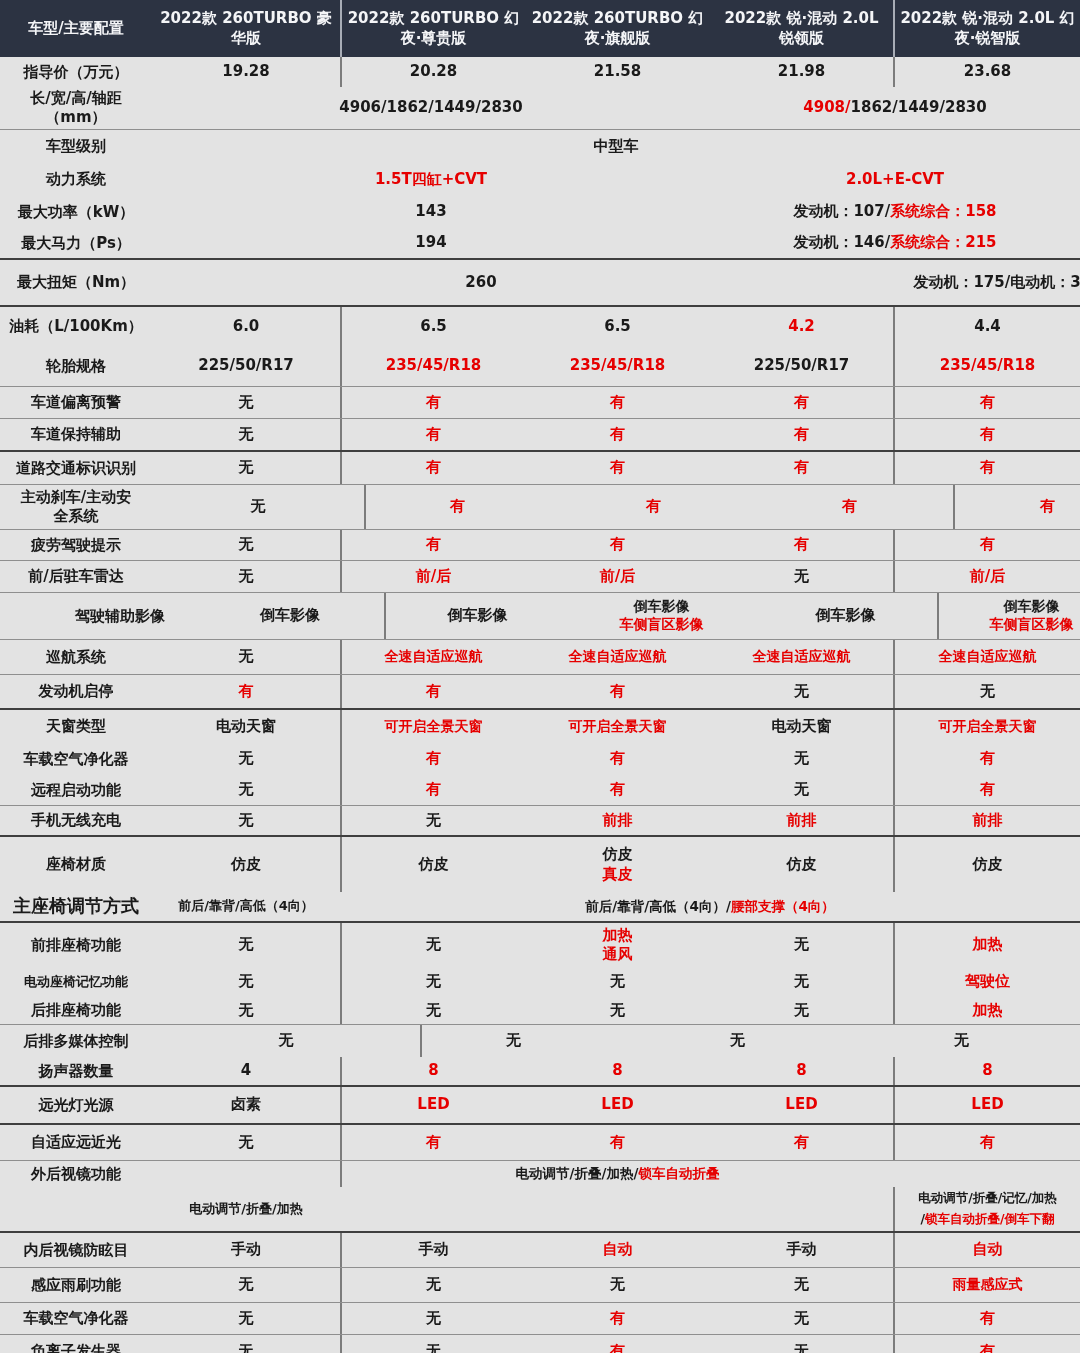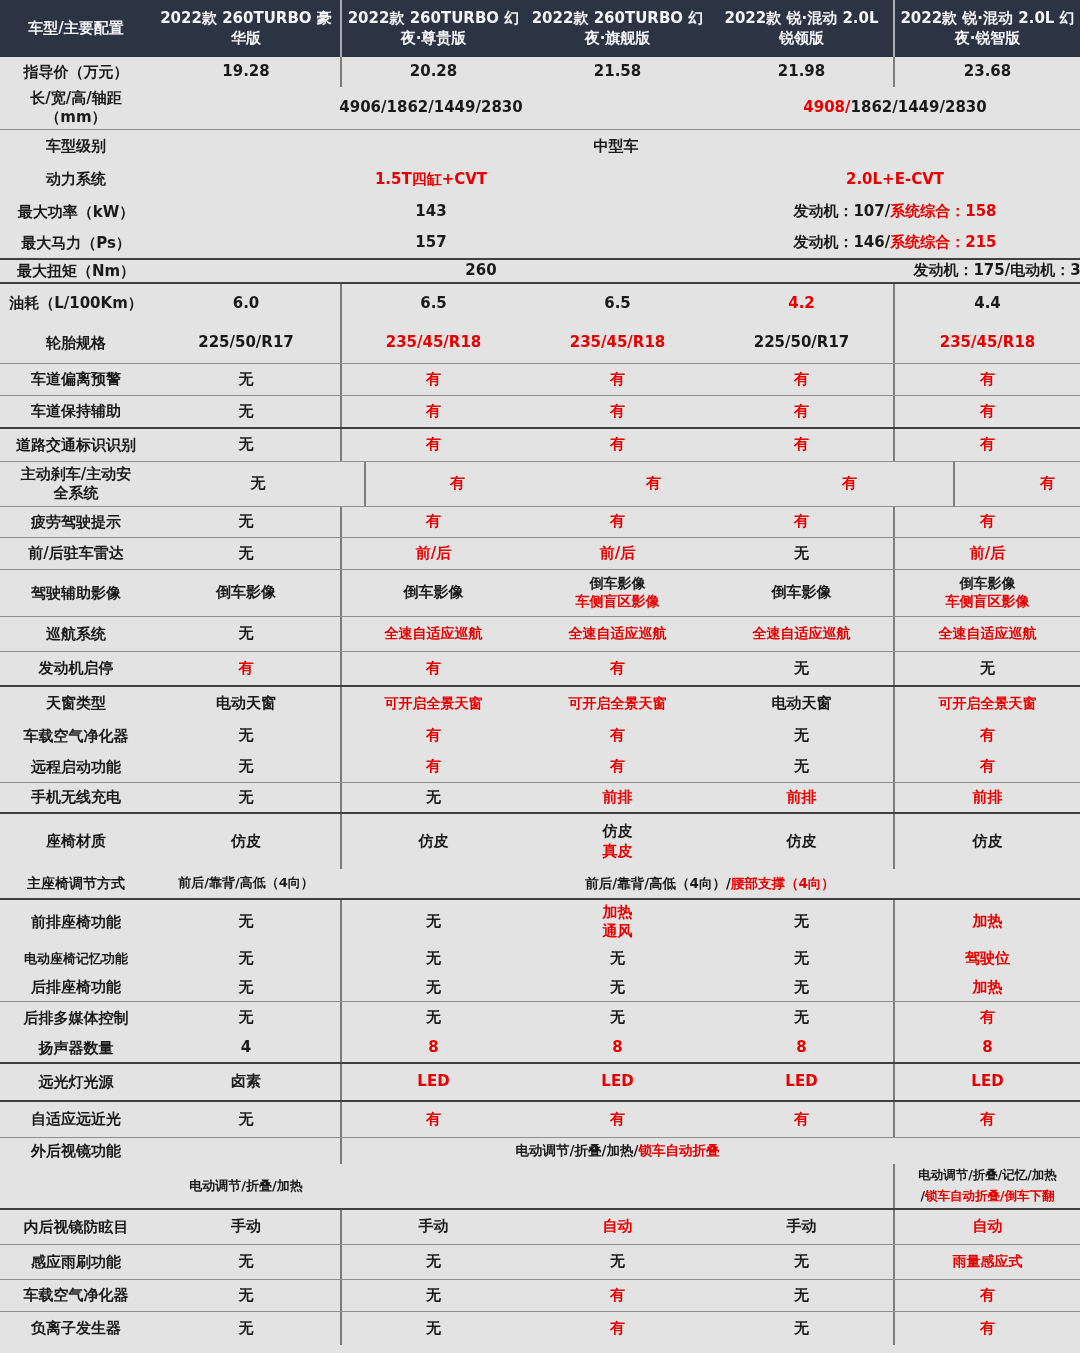--- a/index.html
+++ b/index.html
@@ -96,27 +96,27 @@
         <div class="cell" style="grid-column: 2 / span 3;">
           <div class="ln"><span class="b">143</span></div>
         </div>
         <div class="cell" style="grid-column: 5 / span 2;">
           <div class="ln"><span class="b">发动机：107/</span><span class="r">系统综合：158</span></div>
         </div>
       </div>
       <div class="row grid6 sep-dark" style="height: 32px;">
         <div class="cell label">最大马力（Ps）</div>
         <div class="cell" style="grid-column: 2 / span 3;">
-          <div class="ln"><span class="b">157</span></div>
+          <div class="ln"><span class="b">194</span></div>
         </div>
         <div class="cell" style="grid-column: 5 / span 2;">
           <div class="ln"><span class="b">发动机：146/</span><span class="r">系统综合：215</span></div>
         </div>
       </div>
-      <div class="row grid6 sep-dark" style="height: 24px; gap: 25px;">
+      <div class="row grid6 sep-dark" style="height: 47px; gap: 25px;">
         <div class="cell label">最大扭矩（Nm）</div>
         <div class="cell" style="grid-column: 2 / span 3;">
           <div class="ln"><span class="b">260</span></div>
         </div>
         <div class="cell" style="grid-column: 5 / span 2;">
           <div class="ln"><span class="b">发动机：175/电动机：315</span></div>
         </div>
       </div>
       <div class="row grid6 sep-none" style="height: 39px;">
         <div class="cell label">油耗（L/100Km）</div>
@@ -256,21 +256,21 @@
         <div class="cell" style="grid-column: 4 / span 1;">
           <div class="ln"><span class="r">前/后</span></div>
         </div>
         <div class="cell" style="grid-column: 5 / span 1;">
           <div class="ln"><span class="b">无</span></div>
         </div>
         <div class="cell lb" style="grid-column: 6 / span 1;">
           <div class="ln"><span class="r">前/后</span></div>
         </div>
       </div>
-      <div class="row grid6 sep-thin" style="height: 47px;">
+      <div class="row grid6 sep-thin" style="height: 47px; padding-left: 44px;">
         <div class="cell label">驾驶辅助影像</div>
         <div class="cell" style="grid-column: 2 / span 1;">
           <div class="ln"><span class="b">倒车影像</span></div>
         </div>
         <div class="cell lb" style="grid-column: 3 / span 1;">
           <div class="ln"><span class="b">倒车影像</span></div>
         </div>
         <div class="cell" style="grid-column: 4 / span 1; font-size: 14px;">
           <div class="ln"><span class="b">倒车影像</span></div>
           <div class="ln"><span class="r">车侧盲区影像</span></div>
@@ -404,21 +404,21 @@
           <div class="ln"><span class="r">真皮</span></div>
         </div>
         <div class="cell" style="grid-column: 5 / span 1;">
           <div class="ln"><span class="b">仿皮</span></div>
         </div>
         <div class="cell lb" style="grid-column: 6 / span 1;">
           <div class="ln"><span class="b">仿皮</span></div>
         </div>
       </div>
       <div class="row grid6 sep-dark" style="height: 31px;">
-        <div class="cell label" style="font-size: 14px;">主座椅调节方式</div>
+        <div class="cell label" style="font-size: 18px;">主座椅调节方式</div>
         <div class="cell" style="grid-column: 2 / span 1; font-size: 13px;">
           <div class="ln"><span class="b">前后/靠背/高低（4向）</span></div>
         </div>
         <div class="cell" style="grid-column: 3 / span 4; font-size: 13.5px;">
           <div class="ln"><span class="b">前后/靠背/高低（4向）/</span><span class="r">腰部支撑（4向）</span></div>
         </div>
       </div>
       <div class="row grid6 sep-none" style="height: 44px;">
         <div class="cell label">前排座椅功能</div>
         <div class="cell" style="grid-column: 2 / span 1;">
@@ -467,21 +467,21 @@
         <div class="cell" style="grid-column: 4 / span 1;">
           <div class="ln"><span class="b">无</span></div>
         </div>
         <div class="cell" style="grid-column: 5 / span 1;">
           <div class="ln"><span class="b">无</span></div>
         </div>
         <div class="cell lb" style="grid-column: 6 / span 1;">
           <div class="ln"><span class="r">加热</span></div>
         </div>
       </div>
-      <div class="row grid6 sep-none" style="height: 32px;">
+      <div class="row grid6 sep-none" style="height: 32px; gap: 40px;">
         <div class="cell label">后排多媒体控制</div>
         <div class="cell" style="grid-column: 2 / span 1;">
           <div class="ln"><span class="b">无</span></div>
         </div>
         <div class="cell lb" style="grid-column: 3 / span 1;">
           <div class="ln"><span class="b">无</span></div>
         </div>
         <div class="cell" style="grid-column: 4 / span 1;">
           <div class="ln"><span class="b">无</span></div>
         </div>

